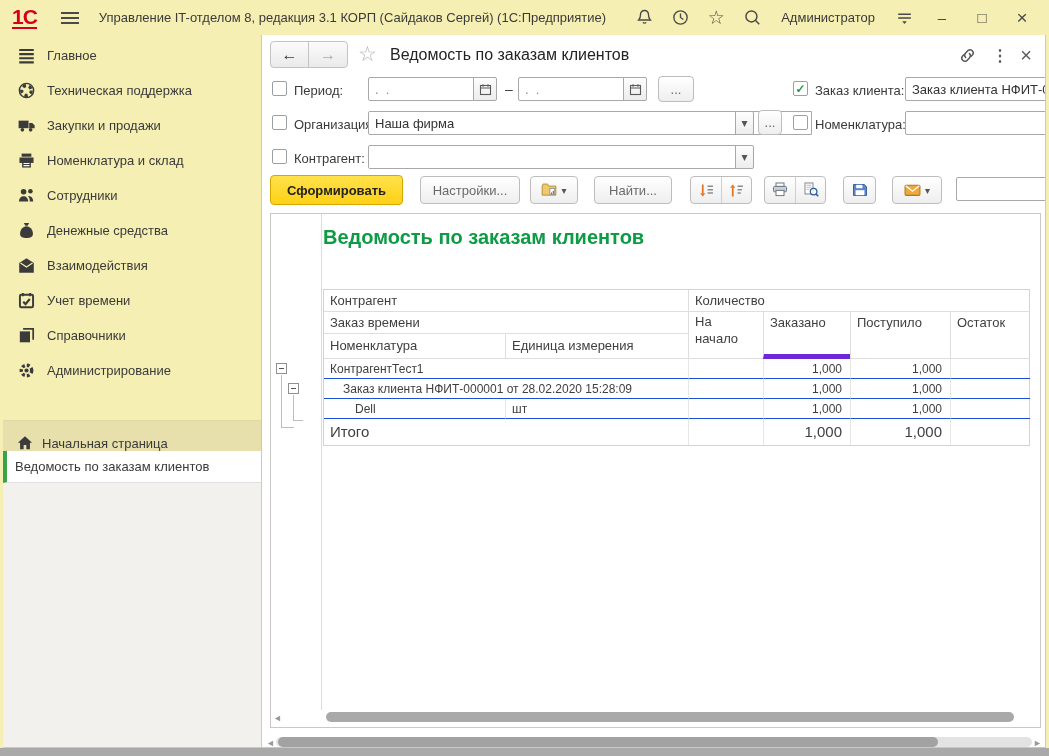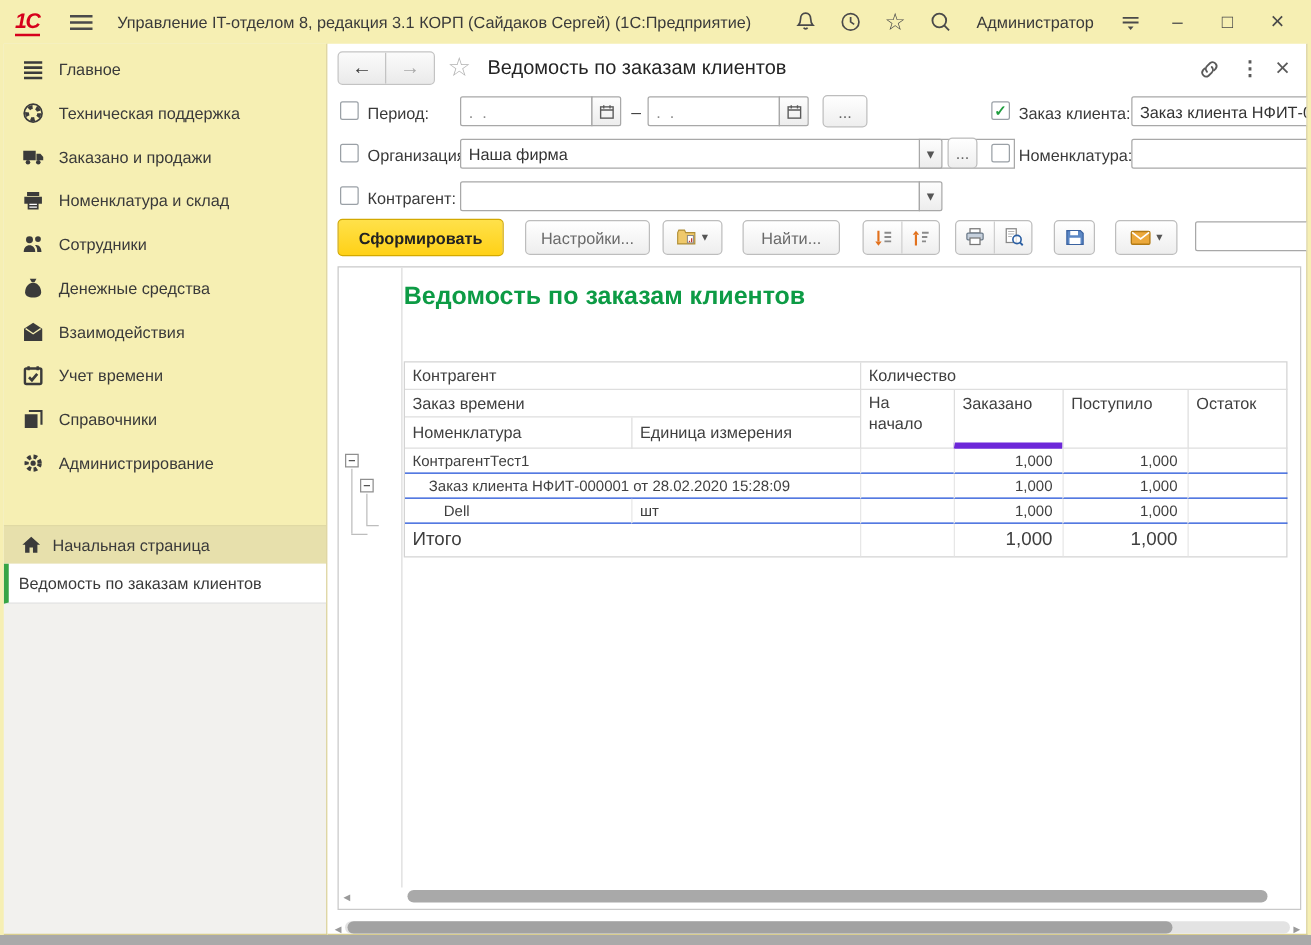--- a/index.html
+++ b/index.html
@@ -1,37 +1,37 @@
 <!DOCTYPE html>
 <html><head>
 <meta charset="utf-8">
 <style>
   * { margin:0; padding:0; box-sizing:border-box; }
   html,body { width:1049px; height:756px; }
   body { font-family:"Liberation Sans", sans-serif; background:#F6EFB3; position:relative; overflow:hidden; color:#3a3a3a; }
 
   
   .titlebar { position:absolute; left:0; top:0; width:1049px; height:35px; background:#F6EFB3; display:flex; align-items:center; }
-  .logo { font-weight:800; font-style:italic; font-size:17px; color:#D6001C; margin-left:12px; letter-spacing:-1px; border-bottom:2px solid #D6001C; line-height:20px; }
+  .logo { font-weight:800; font-size:21px; color:#D6001C; margin-left:12px; letter-spacing:-1px; border-bottom:2px solid #D6001C; line-height:20px; }
   .tb-burger { margin-left:24px; display:inline-block; }
   .tb-burger i { display:block; width:18px; height:2px; background:#4a4a4a; margin:3px 0; }
   .tb-title { margin-left:20px; font-size:13px; color:#3a3a3a; white-space:nowrap; }
   .tb-right { margin-left:auto; display:flex; align-items:center; gap:14px; padding-right:14px; }
   .tb-ico { width:22px; height:22px; display:flex; align-items:center; justify-content:center; color:#4a4a4a; font-size:17px; cursor:default; }
   .tb-user { font-size:13px; color:#3a3a3a; margin:0 4px; }
   .winbtn { width:26px; height:22px; display:flex; align-items:center; justify-content:center; font-size:15px; color:#4a4a4a; }
 
   
   .sidebar { position:absolute; left:3px; top:35px; width:259px; height:713px; background:#F2F1EE; border-right:1px solid #D8CD8D; border-bottom:1px solid #D8CD8D; overflow:hidden; }
   .side-menu { background:#F6EFB3; height:385px; padding-top:3px; }
   .side-item { height:35px; display:flex; align-items:center; cursor:pointer; }
   .side-ico { width:20px; margin-left:13px; display:flex; align-items:center; justify-content:center; }
   .side-ico svg { width:17px; height:17px; }
   .side-lbl { margin-left:11px; font-size:13px; color:#3a3a3a; }
-  .home-row { height:31px; background:#E7E0AC; display:flex; align-items:center; cursor:pointer; border-top:1px solid #E0D9A4; }
+  .home-row { height:31px; background:#E7E0AC; display:flex; align-items:flex-end; cursor:pointer; border-top:1px solid #E0D9A4; }
   .home-row svg { width:16px; height:16px; margin-left:14px; }
   .home-lbl { margin-left:9px; font-size:13px; }
   .tab-active { height:32px; background:#fff; display:flex; align-items:center; border-left:4px solid #37A546; border-bottom:1px solid #E0E0E0; cursor:pointer; }
   .tab-lbl { margin-left:8px; font-size:13px; color:#3a3a3a; }
 
   
   .main { position:absolute; left:262px; top:35px; width:784px; height:713px; background:#fff; border-right:1px solid #D8CD8D; border-bottom:1px solid #D8CD8D; overflow:hidden; }
 
   .nav-group { position:absolute; left:8px; top:6px; display:flex; border:1px solid #C3C3C3; border-radius:4px; overflow:hidden; background:linear-gradient(#fbfbfb,#eaeaea); }
   .nav-btn { width:38px; height:25px; display:flex; align-items:center; justify-content:center; font-size:16px; }
@@ -169,21 +169,21 @@
       </div>
       <div class="side-item">
         <span class="side-ico">
           <svg viewBox="0 0 14 14">
             <path fill="#3b3b3b" d="M.5 3h8.2v6.2H.5z"></path>
             <path fill="#3b3b3b" d="M9.2 5h2.6l1.9 2v2.2H9.2z"></path>
             <circle cx="3.6" cy="10.6" r="1.5" fill="#3b3b3b"></circle>
             <circle cx="10.4" cy="10.6" r="1.5" fill="#3b3b3b"></circle>
           </svg>
         </span>
-        <span class="side-lbl">Заказано и продажи</span>
+        <span class="side-lbl">Закупки и продажи</span>
       </div>
       <div class="side-item">
         <span class="side-ico">
           <svg viewBox="0 0 14 14">
             <path fill="#3b3b3b" d="M3 1.3h8v2.6H3z"></path>
             <path fill="#3b3b3b" d="M1.2 4.5h11.6V9H1.2z"></path>
             <path fill="#3b3b3b" d="M3.4 7.8h7.2v5H3.4z"></path>
             <path fill="#fff" d="M4.5 9h5v.9h-5zM4.5 10.8h5v.9h-5z"></path>
           </svg>
         </span>

